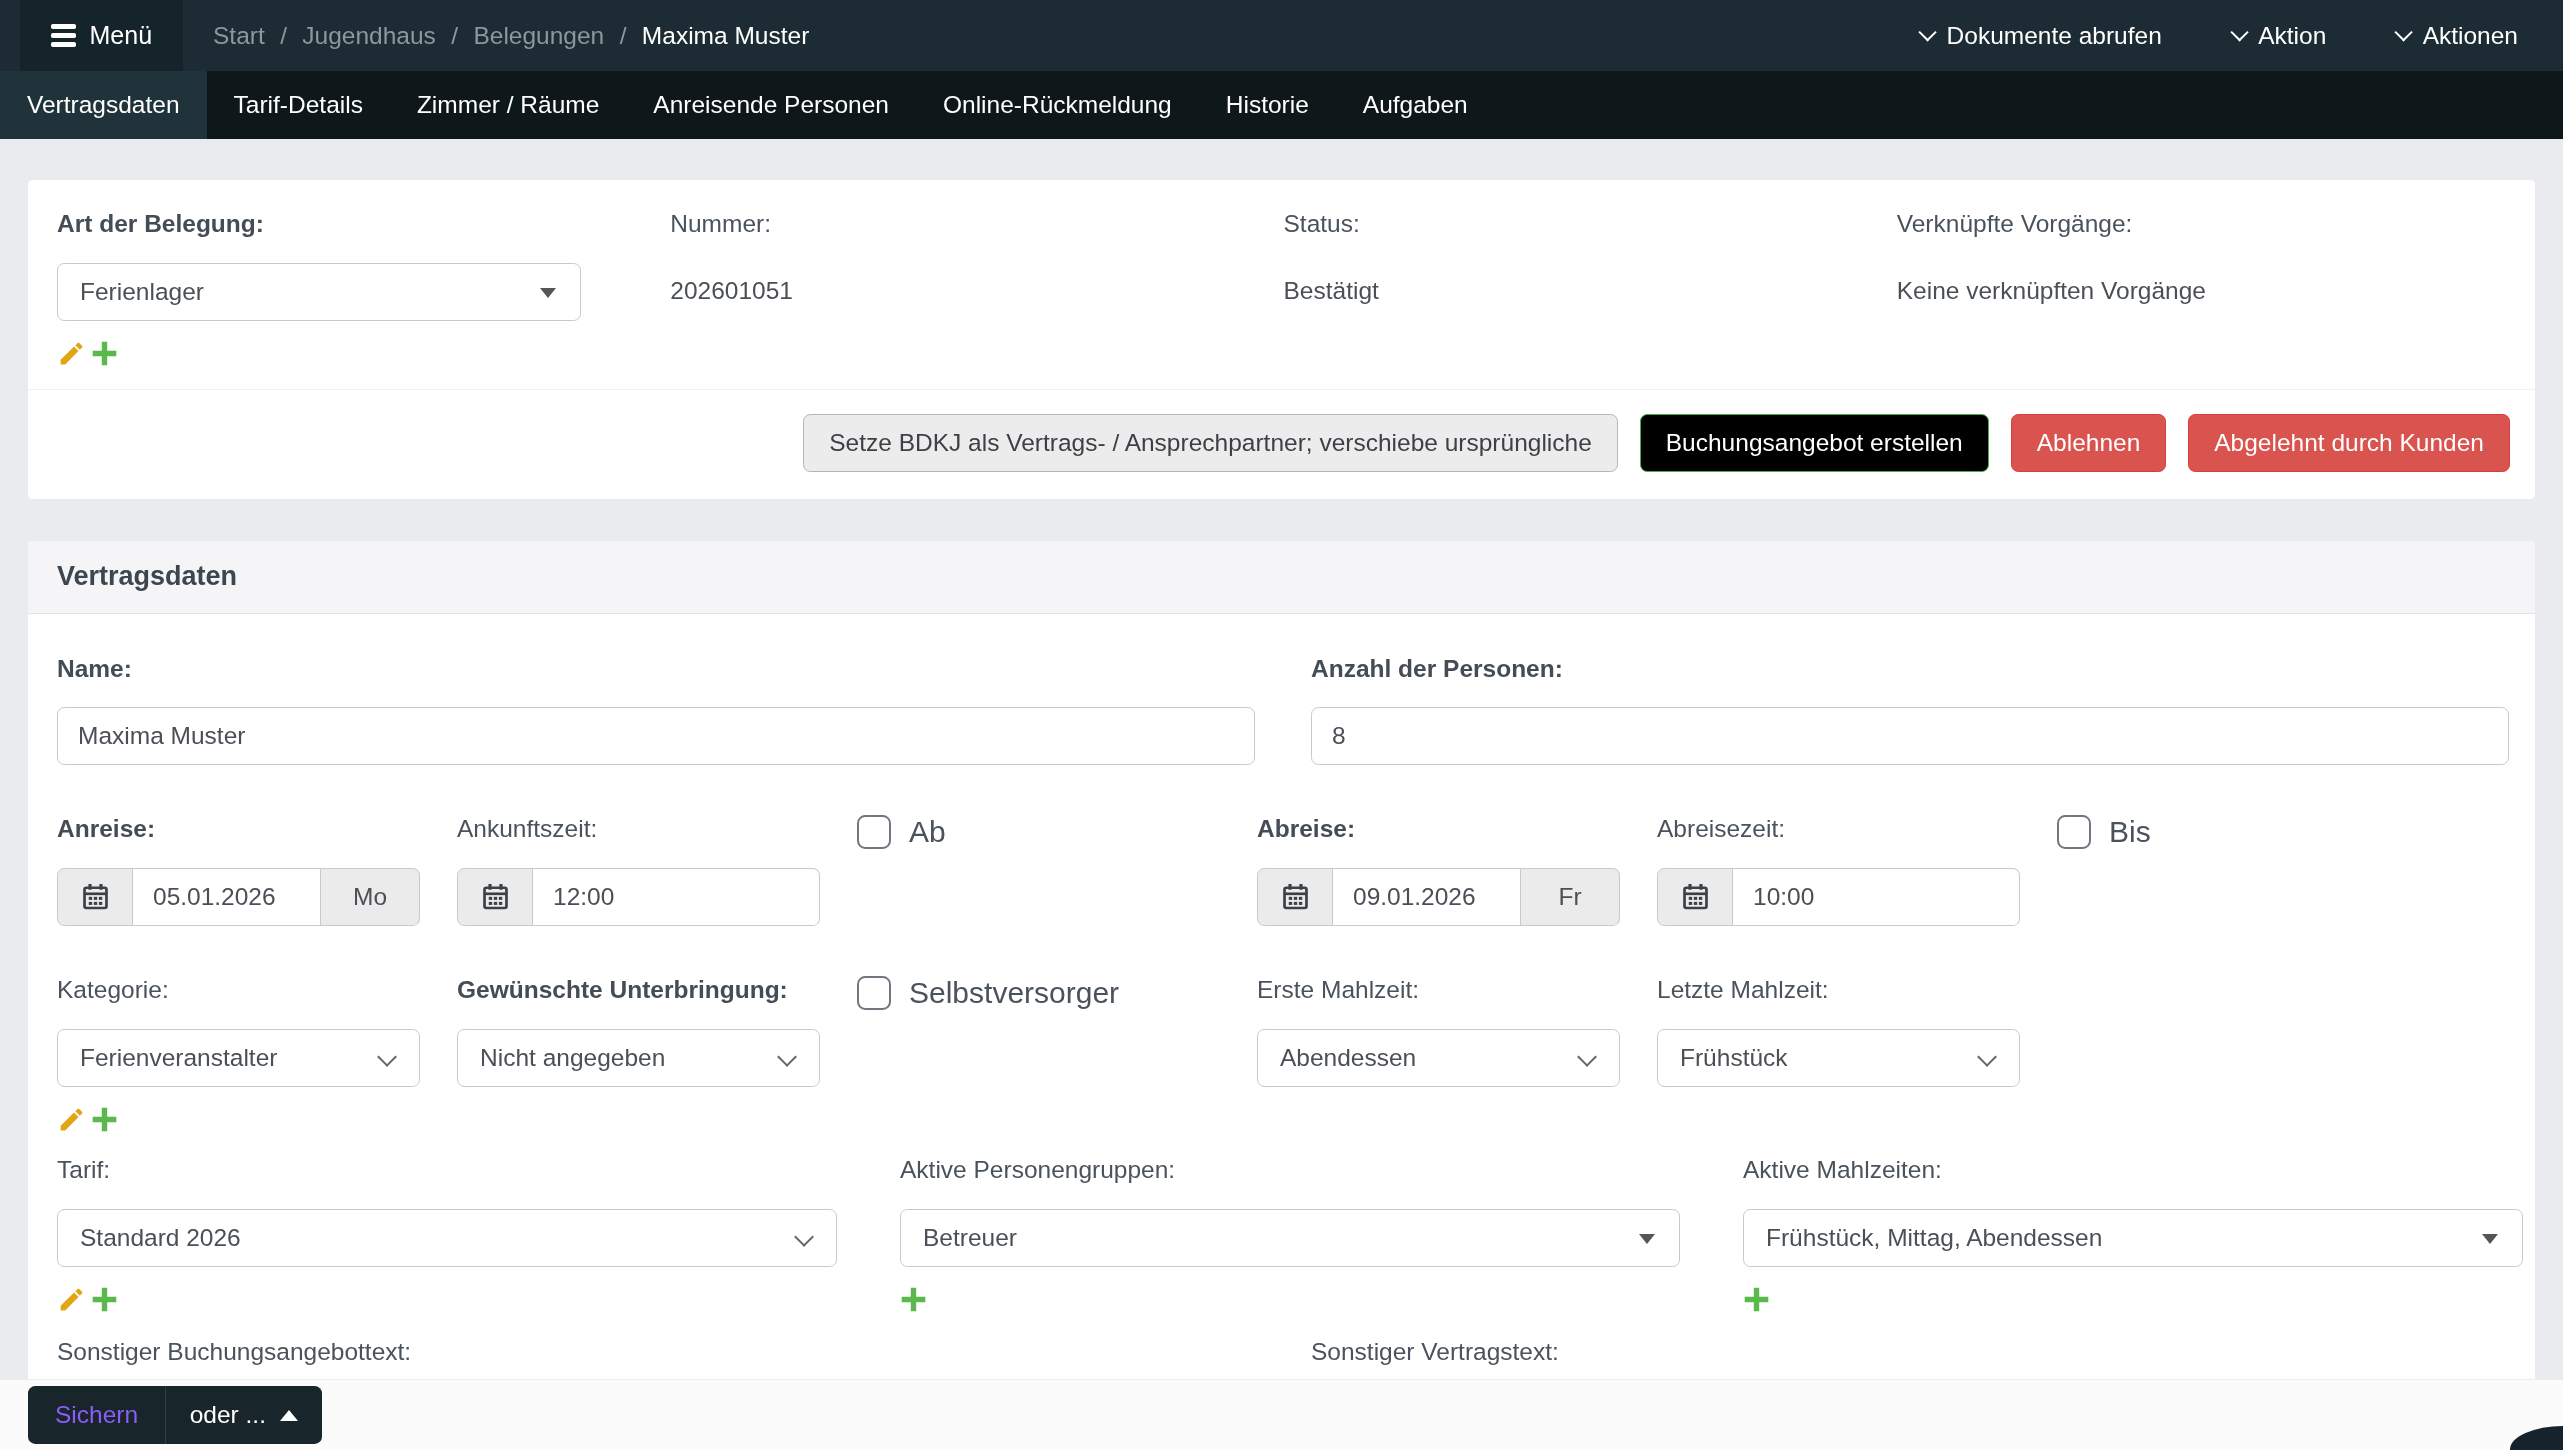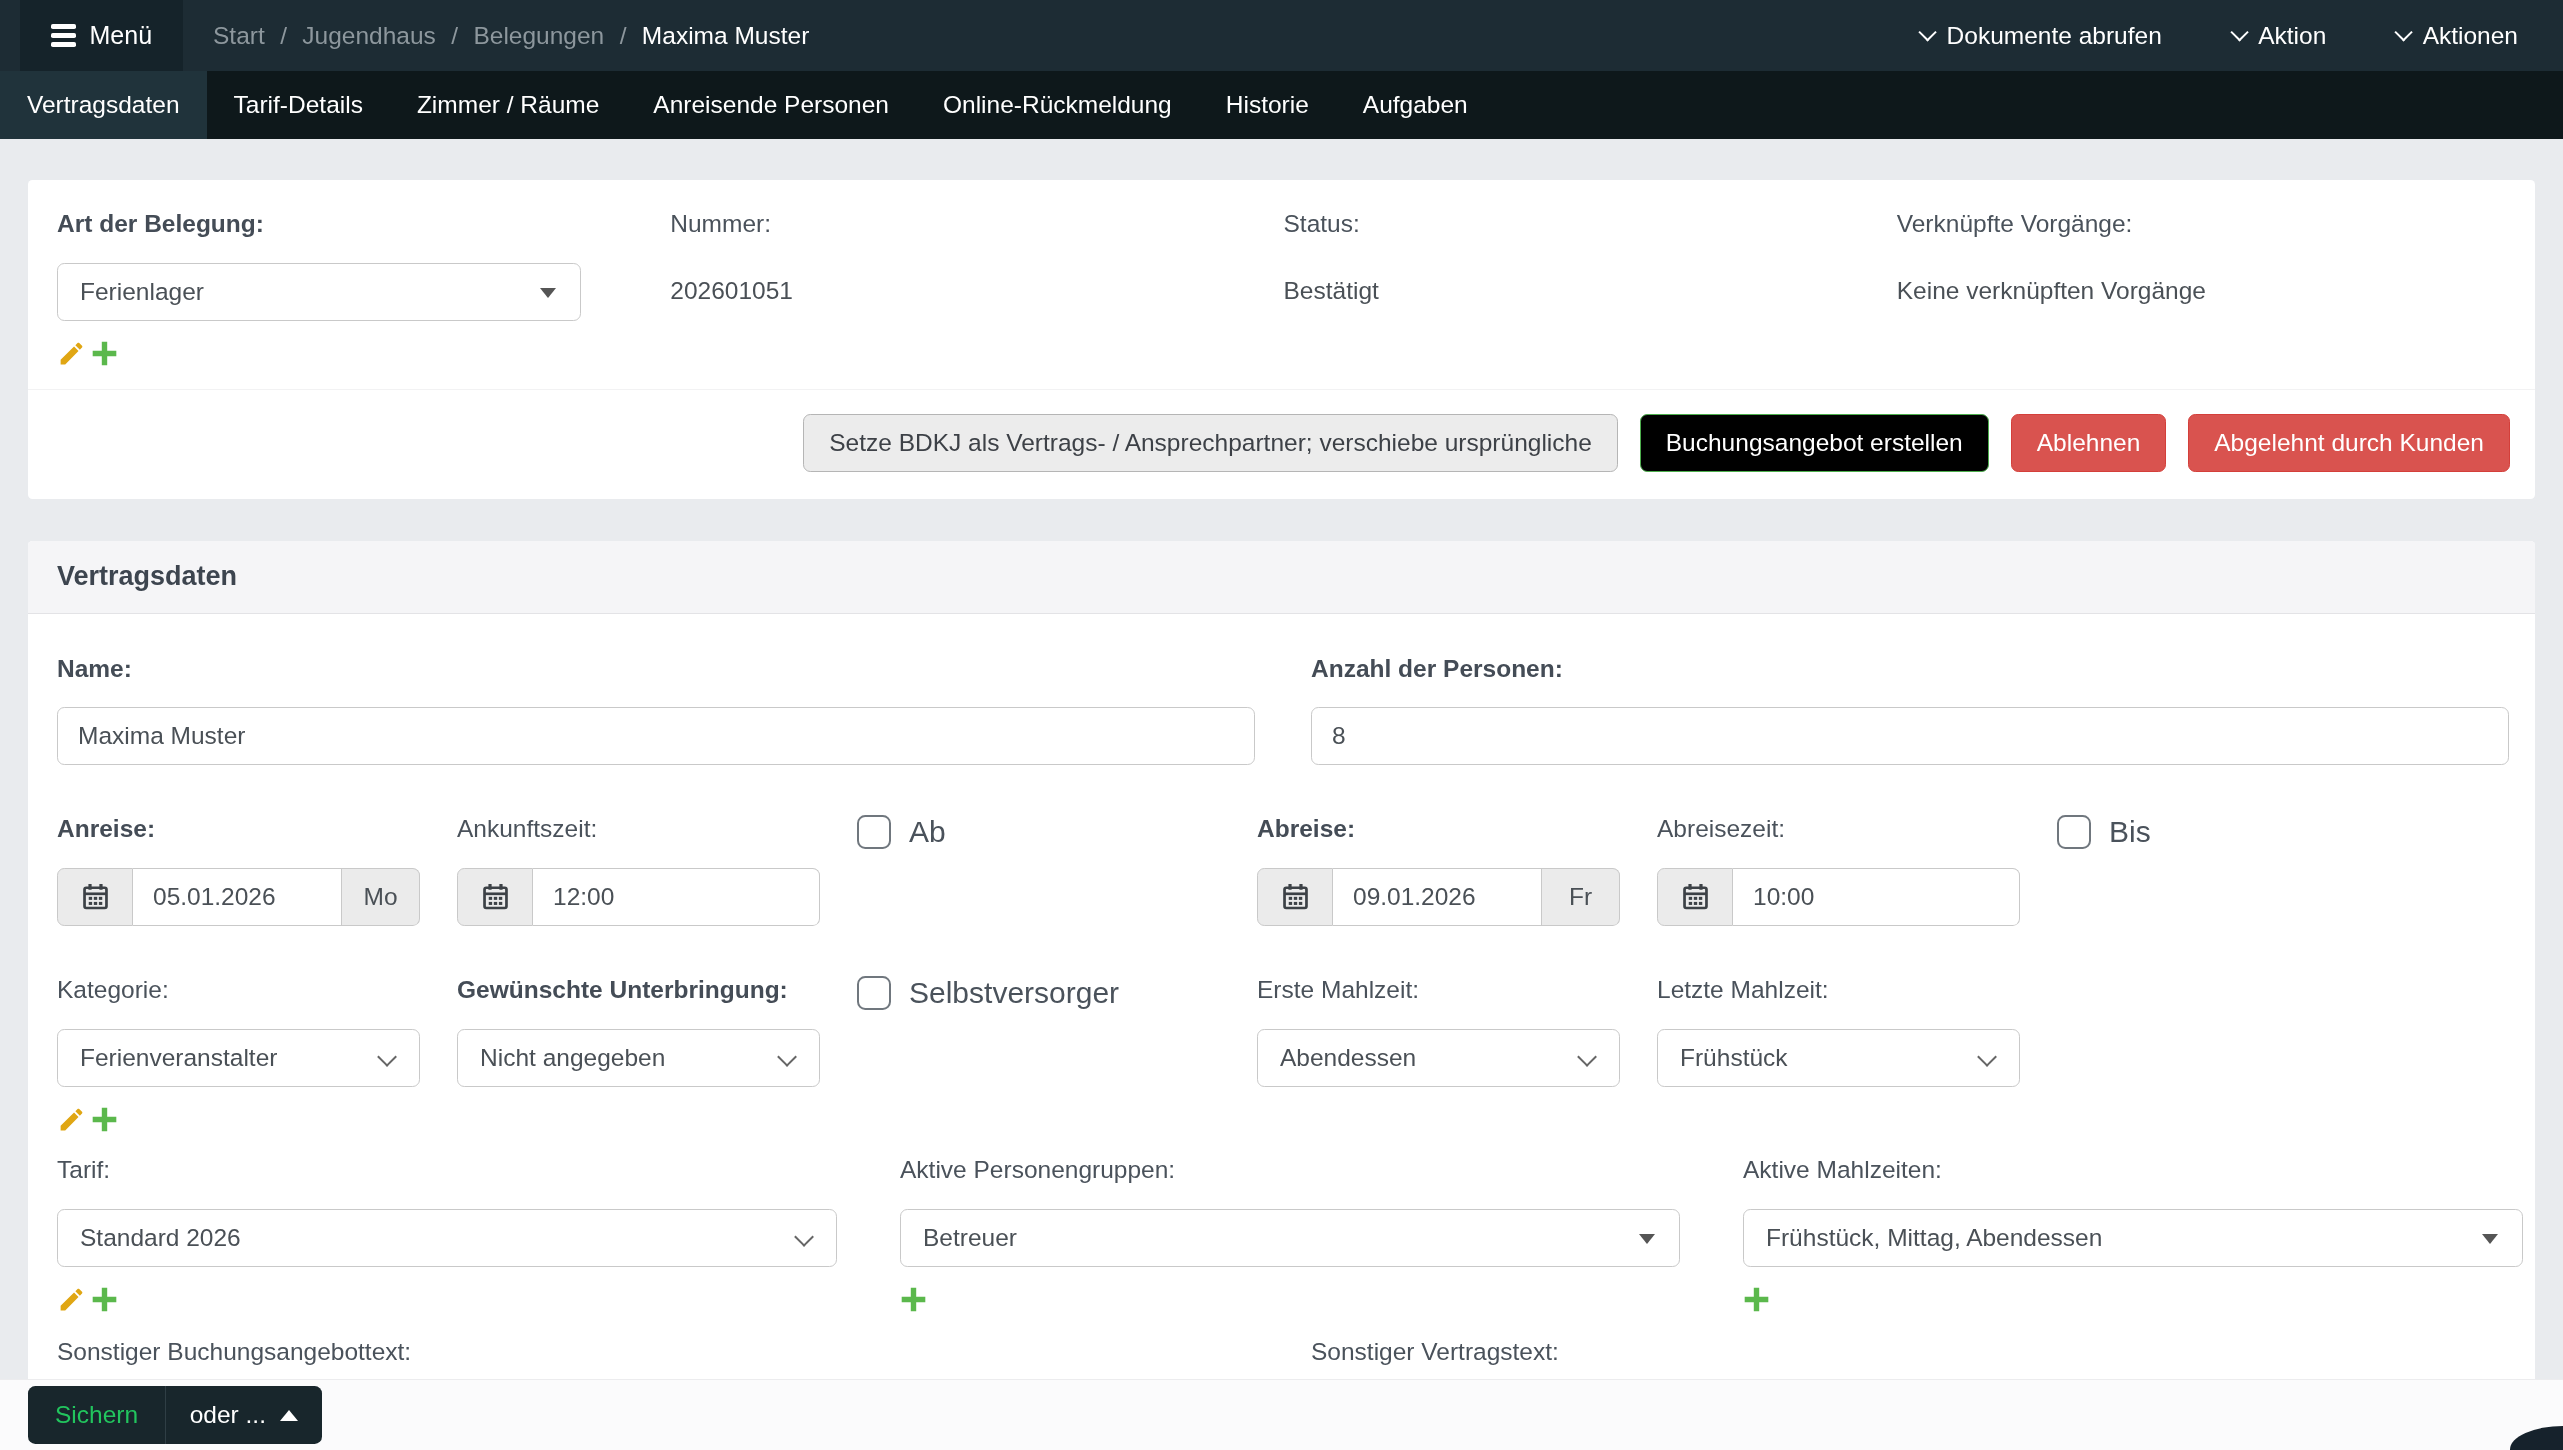--- a/index.html
+++ b/index.html
@@ -61,21 +61,21 @@
   .row6 { display:grid; grid-template-columns:repeat(6,363px); column-gap:37px; margin-top:49px; }
   .row3 { display:grid; grid-template-columns:780px 780px 780px; column-gap:63px; margin-top:18px; }
   .rowE { display:grid; grid-template-columns:1198px 1198px; column-gap:56px; margin-top:20px; }
 
   .tinput { height:58px; width:100%; border:1.8px solid #c9c9c9; border-radius:7.3px; font-size:24.5px; color:#4a5056;
           padding:0 20px; font-family:"Liberation Sans", sans-serif; outline:none; background:#fff; }
 
   .igroup { display:flex; height:58px; }
   .addon { background:#ebebeb; border:1.8px solid #c9c9c9; display:flex; align-items:center; justify-content:center; cursor:pointer; }
   .addon.first { width:76px; border-radius:7.3px 0 0 7.3px; }
-  .addon.last { width:78px; border-left:none; border-radius:0 7.3px 7.3px 0; font-size:24.5px; color:#4a5056; cursor:default; }
+  .addon.last { width:99px; border-left:none; border-radius:0 7.3px 7.3px 0; font-size:24.5px; color:#4a5056; cursor:default; }
   .igroup input { border:1.8px solid #c9c9c9; border-left:none; flex:1; min-width:0; font-size:24.5px; color:#4a5056;
           padding:0 20px; font-family:"Liberation Sans", sans-serif; outline:none; }
   .igroup input.rr { border-radius:0 7.3px 7.3px 0; }
 
   .checkbox-field { display:flex; align-items:center; gap:18px; height:36px; }
   .cbox { width:34px; height:34px; border:2.7px solid #70777e; border-radius:8.2px; background:#fff; cursor:pointer; flex:0 0 auto; }
   .cb-label { font-size:30px; color:#4a525b; }
 
   .selectn { height:58px; border:1.8px solid #c9c9c9; border-radius:7.3px; background:#fff; position:relative;
           display:flex; align-items:center; padding:0 51px 0 22px; font-size:24.5px; color:#4a5056; cursor:pointer; }
@@ -83,21 +83,21 @@
           border-left:2.7px solid #666; border-bottom:2.7px solid #666; transform:rotate(-45deg); }
 
   .textarea { height:199px; width:100%; border:1.8px solid #c9c9c9; border-radius:7.3px; background:#fff;
           box-shadow:inset 0 2.7px 3.6px rgba(0,0,0,0.07); resize:none; outline:none;
           font-family:"Liberation Sans", sans-serif; font-size:24.5px; color:#4a5056; padding:12.7px 20px; }
 
   
   .footer-bar { position:absolute; left:0; right:0; bottom:0; height:71px; background:#fbfbfc;
           border-top:1.8px solid #ececee; display:flex; align-items:center; padding-left:28px; z-index:10; }
   .save-group { display:flex; height:58px; }
-  .save-main { background:#18262c; color:#22c55e; font-size:24.5px; display:flex; align-items:center;
+  .save-main { background:#18262c; color:#8b5cf6; font-size:24.5px; display:flex; align-items:center;
           padding:0 27px; border-radius:7.3px 0 0 7.3px; border-right:1.8px solid #2f3e45; cursor:pointer; }
   .save-more { background:#18262c; color:#fff; font-size:24.5px; display:flex; align-items:center; gap:14.5px;
           padding:0 23.6px; border-radius:0 7.3px 7.3px 0; cursor:pointer; }
   .caret-up { border-left:9px solid transparent; border-right:9px solid transparent; border-bottom:11px solid #fff; }
 
   .corner { position:absolute; right:0; bottom:0; width:53px; height:23.6px; background:#16222c;
           border-top-left-radius:100% 100%; z-index:20; cursor:pointer; }
 </style>
 </head>
 <body>

